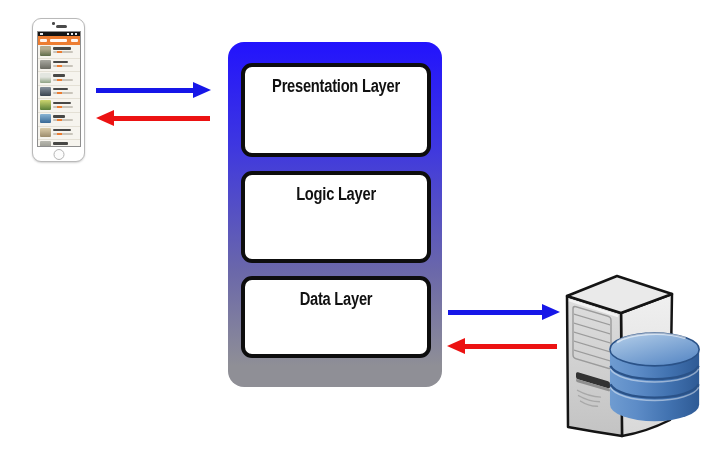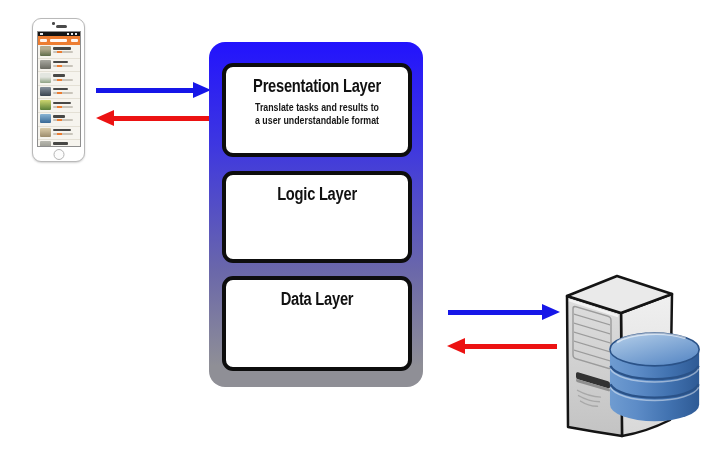--- a/index.html
+++ b/index.html
@@ -1,27 +1,27 @@
 <!DOCTYPE html>
 <html style="--panel_grad_top: #2213fd; --panel_grad_upper: #3e37e0; --panel_grad_lower: #6a67aa; --panel_grad_bottom: #8f8f96; --box_bg: #ffffff; --box_border: #0d0d0d; --arrow_blue: #1616e8; --arrow_red: #ec1212; --phone_accent_orange: #ed7d31;"><head>
 <meta charset="utf-8">
 <style>
   html,body{margin:0;padding:0;background:#fff;}
   .stage{position:relative;width:718px;height:461px;background:#ffffff;overflow:hidden;
          font-family:"Liberation Sans",sans-serif;}
 
   
-  .panel{position:absolute;left:209px;top:42px;width:214px;height:345px;border-radius:16px;
+  .panel{position:absolute;left:228px;top:42px;width:214px;height:345px;border-radius:16px;
          background:linear-gradient(180deg,var(--panel_grad_top) 0%,var(--panel_grad_upper) 30%,
                     var(--panel_grad_lower) 66%,var(--panel_grad_bottom) 94%);}
   .layer-box{position:absolute;left:13px;width:190px;box-sizing:border-box;text-align:center;
              background:var(--box_bg);border:4px solid var(--box_border);border-radius:11px;}
   .box-presentation{top:21px;height:94px;}
   .box-logic{top:129px;height:92px;}
-  .box-data{top:234px;height:95px;}
+  .box-data{top:234px;height:82px;}
   .layer-title{margin-top:9px;font-weight:700;font-size:17.5px;color:#111;
                transform:scaleX(.84);letter-spacing:-.3px;white-space:nowrap;}
   .desc{margin-top:4px;font-weight:700;font-size:10.5px;line-height:12.5px;color:#161616;}
   .dl{display:block;transform:scaleX(.84);white-space:nowrap;}
 
   
   .arrow{position:absolute;height:16px;}
   .arrow .shaft{position:absolute;top:5.5px;height:5px;background:currentColor;}
   .arrow .head{position:absolute;top:0;width:0;height:0;
                border-top:8px solid transparent;border-bottom:8px solid transparent;}
@@ -163,24 +163,20 @@
     <span class="head"></span>
   </div>
   <div class="arrow dir-left red a-left-red">
     <span class="shaft"></span>
     <span class="head"></span>
   </div>
 
   <div class="panel">
     <div class="layer-box box-presentation">
       <div class="layer-title">Presentation Layer</div>
-      <div class="desc">
-        <span class="dl">Translate tasks and results to</span>
-        <span class="dl">a user understandable format</span>
-      </div>
     </div>
     <div class="layer-box box-logic">
       <div class="layer-title">Logic Layer</div>
     </div>
     <div class="layer-box box-data">
       <div class="layer-title">Data Layer</div>
     </div>
   </div>
 
   <div class="arrow dir-right blue a-right-blue">

